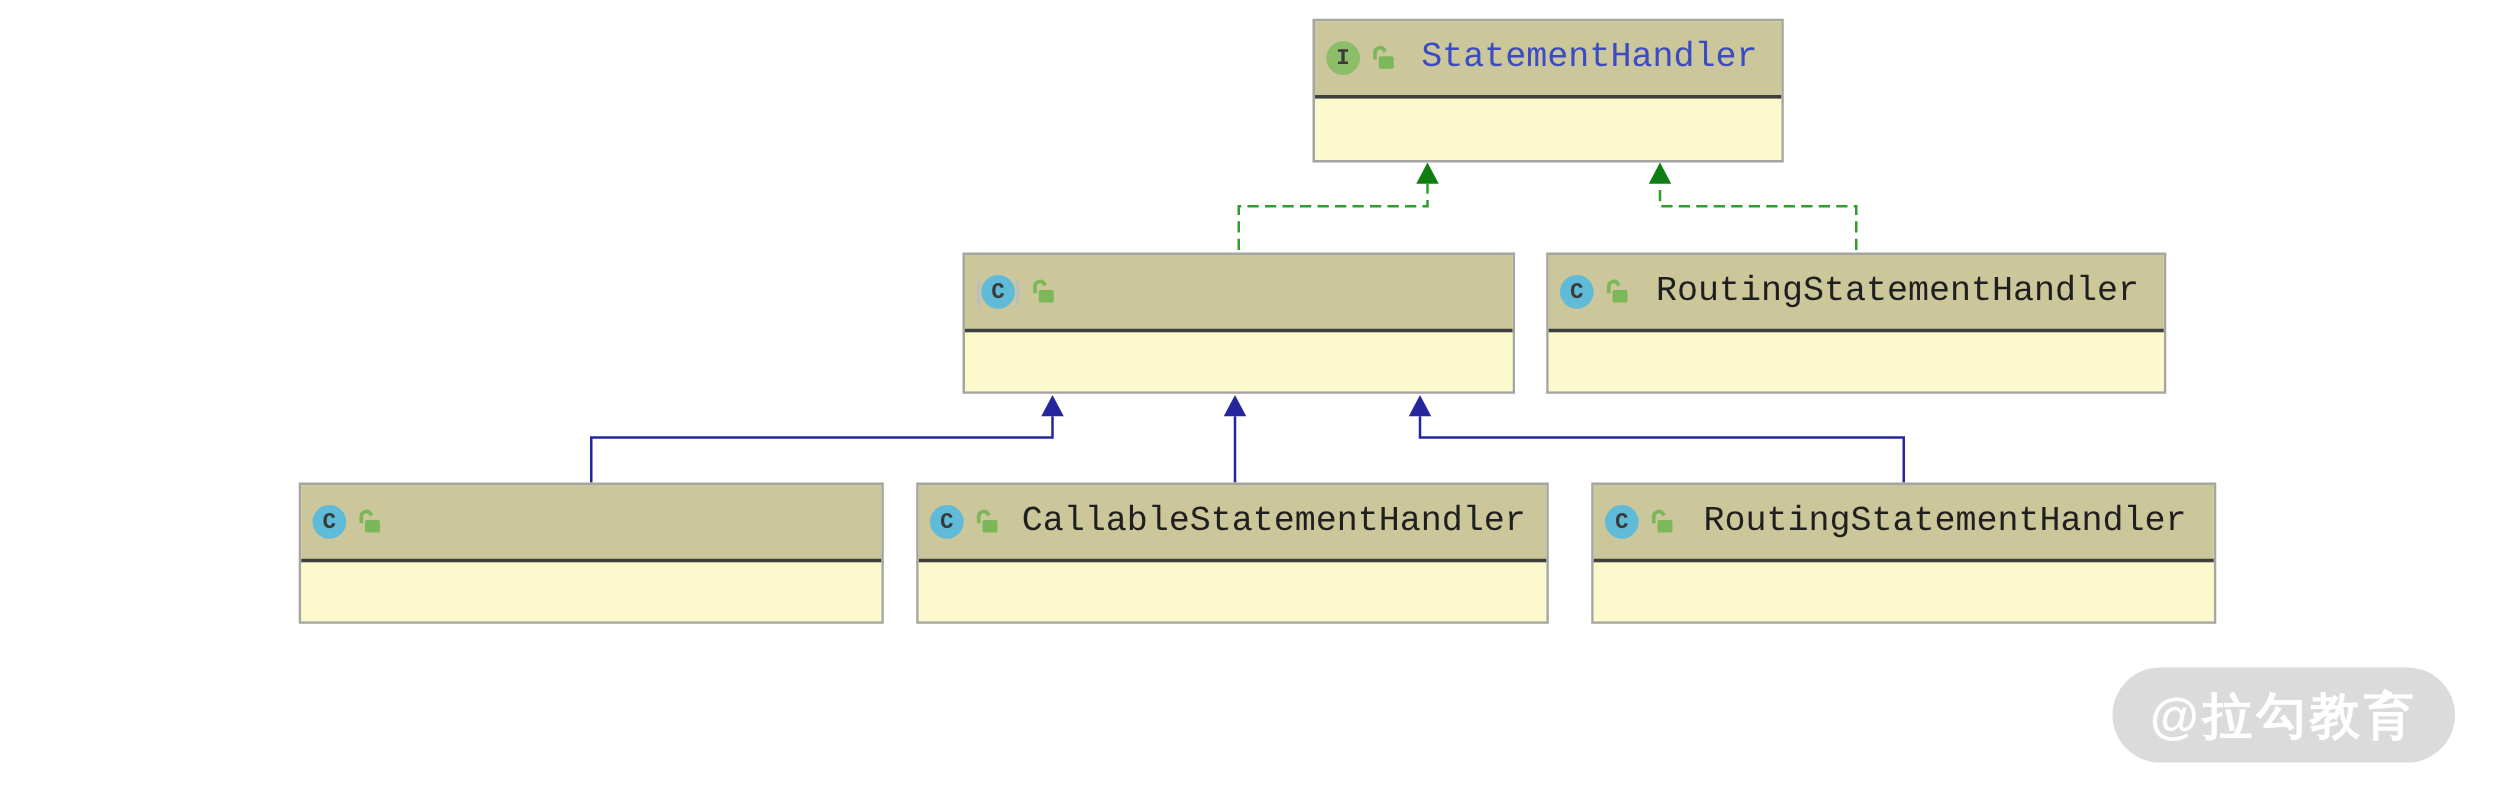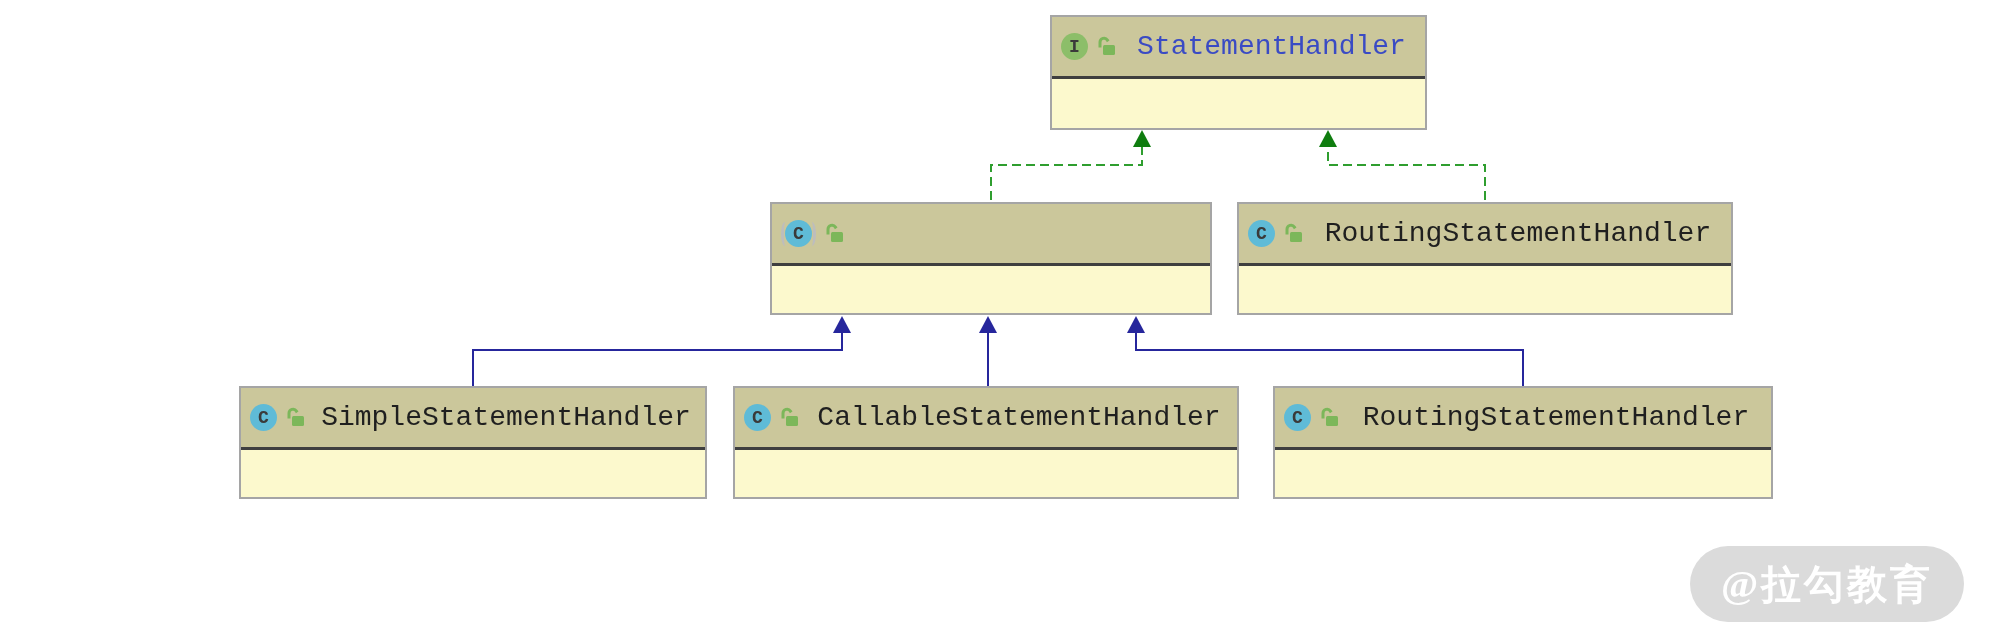--- a/index.html
+++ b/index.html
@@ -54,22 +54,22 @@
   .badge-interface{background:var(--interface-badge-bg);}
   .badge-class{background:var(--class-badge-bg);}
   .paren{width:8px;height:24px;box-sizing:border-box;}
   .paren-left{border-left:3px solid var(--abstract-paren);border-radius:50% 0 0 50% / 50% 0 0 50%;margin-right:-4px;}
   .paren-right{border-right:3px solid var(--abstract-paren);border-radius:0 50% 50% 0 / 0 50% 50% 0;margin-left:-4px;}
   .lock{display:flex;align-items:center;}
   .watermark{
     position:absolute;left:1690px;top:534px;width:274px;height:76px;
     background:var(--watermark-bg);border-radius:38px;
     display:flex;align-items:center;justify-content:center;
-    font-family:Liberation Serif, serif;
-    font-size:40px;font-weight:bold;letter-spacing:3px;color:var(--watermark-text);margin-top:12px;
+    font-family:Liberation Sans, sans-serif;
+    font-size:40px;font-weight:bold;letter-spacing:3px;color:var(--watermark-text);
   }
 </style>
 </head>
 <body>
 
 <div class="canvas">
 
   <svg class="edges" viewBox="0 0 2000 639">
     <g>
       <polyline class="edge-realization" points="991,200 991,165 1142,165 1142,147"></polyline>
@@ -146,21 +146,20 @@
     <div class="node-header">
       <span class="badge-group">
         <span class="badge badge-class">C</span>
       </span>
       <span class="lock">
         <svg width="22" height="22" viewBox="0 0 22 22">
           <path d="M4 10 V6.2 a4 4 0 0 1 7.4 -2.1" fill="none" stroke="var(--lock-icon)" stroke-width="3" stroke-linecap="square"></path>
           <rect x="7" y="9" width="12" height="10" rx="1.5" fill="var(--lock-icon)"></rect>
         </svg>
       </span>
-      <span class="title">SimpleStatementHandler</span>
     </div>
     <div class="node-body"></div>
   </div>
 
   <div class="node" style="left:733px;top:386px;width:506px;height:113px">
     <div class="node-header">
       <span class="badge-group">
         <span class="badge badge-class">C</span>
       </span>
       <span class="lock">

